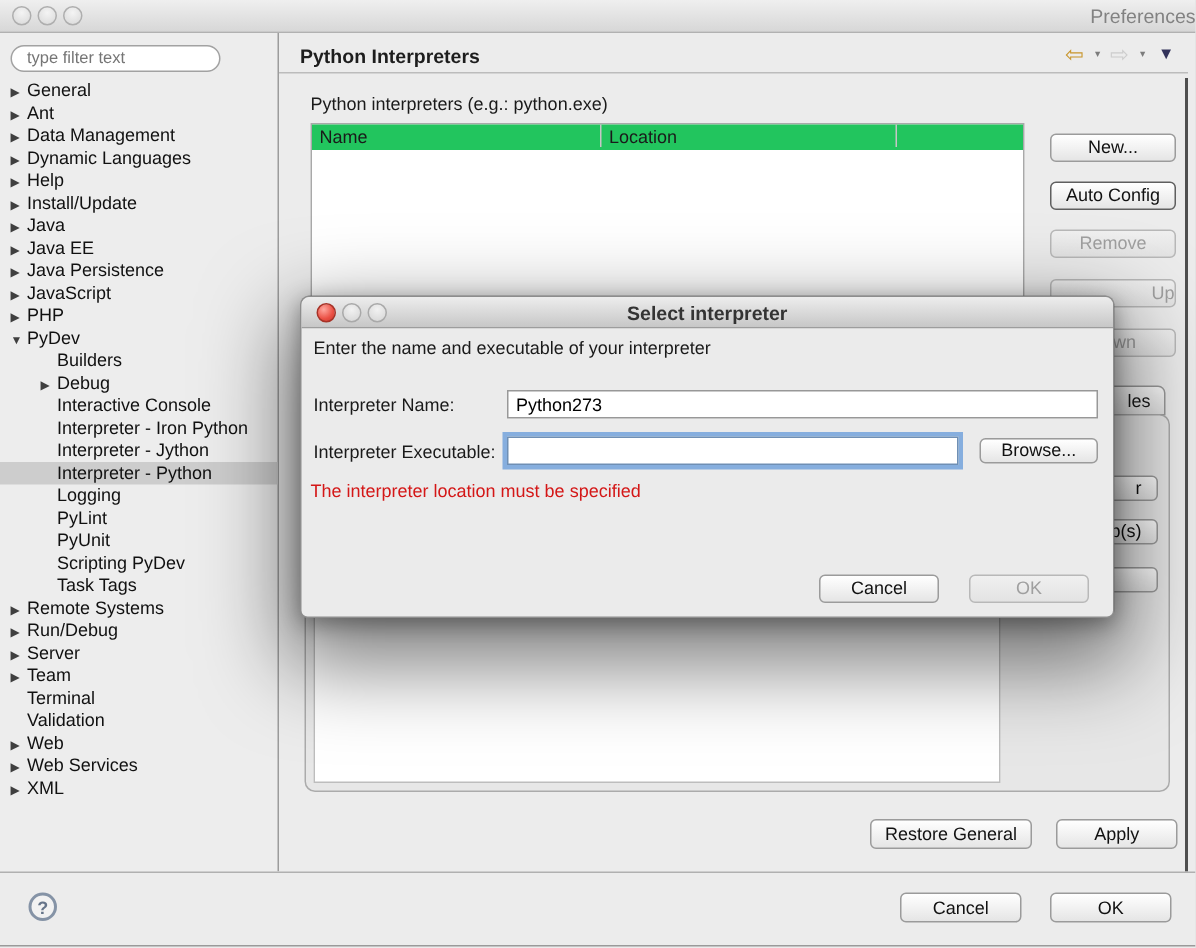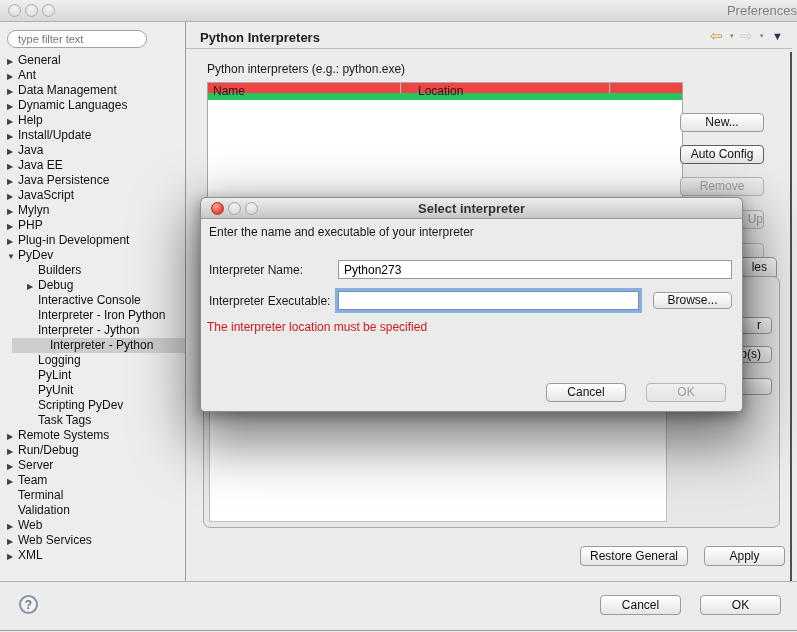--- a/index.html
+++ b/index.html
@@ -35,21 +35,21 @@
   }
   .filter {
     position:absolute; left:7px; top:8px; width:140px; height:18px;
     border:1px solid #a2a2a2; border-radius:10px; background:#fff;
     font-family:"Liberation Sans", sans-serif; font-size:11px; color:#868686;
     padding:0 10px; outline:none;
   }
   .tree { position:absolute; left:0; top:31px; width:185px; }
   .tree-item { height:15px; line-height:15px; white-space:nowrap; padding-left:7px; cursor:default; }
   .tree-item.lvl1 { padding-left:27px; }
-  .tree-item.selected { background:#cdcdcd;margin-left:12px; }
+  .tree-item.selected { background:#cdcdcd; }
   .tree-item .arrow { display:inline-block; width:11px; font-size:8px; color:#3f3f3f; vertical-align:0.5px; }
   .tree-item .lbl { font-size:12px; color:#111; }
 
   
   .main-title { position:absolute; left:200px; top:30px; font-size:13px; font-weight:bold; color:#1d1d1d; }
   .hsep { position:absolute; left:186px; top:48px; width:606px; height:1px; background:#bcbcbc; }
   .nav { position:absolute; top:27px; left:708px; width:84px; height:20px; }
   .nav .back  { position:absolute; left:2px; top:0; font-size:15px; color:#c9972f; }
   .nav .fwd   { position:absolute; left:32px; top:0; font-size:15px; color:#cdcdcd; }
   .nav .dd    { position:absolute; top:5px; font-size:7px; color:#7c7c7c; }
@@ -57,35 +57,35 @@
   .nav .menu  { position:absolute; left:64px; top:3px; font-size:11px; color:#32325a; }
 
   .interp-label { position:absolute; left:207px; top:62px; font-size:12px; }
 
   .itable {
     position:absolute; left:207px; top:82px; width:476px; height:172px;
     background:#fff; border:1px solid #a9a9a9;
   }
   .itable .hdr {
     position:absolute; left:0; top:0; right:0; height:17px;
-    background:#ef4444; border-bottom:7px solid #22c55e; display:flex;gap:12px;
+    background:#22c55e; border-bottom:2px solid #22c55e; display:flex;
   }
   .itable .hcell { font-size:12px; line-height:16px; padding-left:5px; border-right:1px solid #c6c6c6; }
   .itable .hcell.c-name { width:193px; }
   .itable .hcell.c-loc  { width:197px; }
   .itable .hcell.c-x    { flex:1; border-right:none; }
 
   .btn {
     position:absolute; height:19px; border:1px solid #9b9b9b; border-radius:4px;
     background:linear-gradient(#ffffff,#e5e5e5);
     font-family:"Liberation Sans", sans-serif; font-size:12px; color:#111;
     text-align:center; line-height:17px; cursor:default;
   }
   .btn.disabled { background:linear-gradient(#f0f0f0,#e3e3e3); border-color:#b8b8b8; color:#9f9f9f; }
-  .sidebtn { left:680px; width:84px;margin-top:24px; }
+  .sidebtn { left:700px; width:84px; }
   .b-new{ top:89px; } .b-auto{ top:121px; border-color:#5f5f5f; } .b-remove{ top:153px; }
   .b-up{ top:186px;text-align:right; } .b-down{ top:219px; }
 
   
   .groupbox {
     position:absolute; left:203px; top:276px; width:577px; height:252px;
     border:1px solid #ababab; border-radius:7px; background:#e7e7e7;
   }
   .groupbox .white {
     position:absolute; left:5px; top:5px; width:458px; height:240px;
@@ -171,23 +171,21 @@
         <div class="tree-item"><span class="arrow">▶</span><span class="lbl">General</span></div>
         <div class="tree-item"><span class="arrow">▶</span><span class="lbl">Ant</span></div>
         <div class="tree-item"><span class="arrow">▶</span><span class="lbl">Data Management</span></div>
         <div class="tree-item"><span class="arrow">▶</span><span class="lbl">Dynamic Languages</span></div>
         <div class="tree-item"><span class="arrow">▶</span><span class="lbl">Help</span></div>
         <div class="tree-item"><span class="arrow">▶</span><span class="lbl">Install/Update</span></div>
         <div class="tree-item"><span class="arrow">▶</span><span class="lbl">Java</span></div>
         <div class="tree-item"><span class="arrow">▶</span><span class="lbl">Java EE</span></div>
         <div class="tree-item"><span class="arrow">▶</span><span class="lbl">Java Persistence</span></div>
         <div class="tree-item"><span class="arrow">▶</span><span class="lbl">JavaScript</span></div>
-        <div class="tree-item"><span class="arrow">▶</span><span class="lbl">Mylyn</span></div>
         <div class="tree-item"><span class="arrow">▶</span><span class="lbl">PHP</span></div>
-        <div class="tree-item"><span class="arrow">▶</span><span class="lbl">Plug-in Development</span></div>
         <div class="tree-item"><span class="arrow">▼</span><span class="lbl">PyDev</span></div>
         <div class="tree-item lvl1"><span class="arrow"></span><span class="lbl">Builders</span></div>
         <div class="tree-item lvl1"><span class="arrow">▶</span><span class="lbl">Debug</span></div>
         <div class="tree-item lvl1"><span class="arrow"></span><span class="lbl">Interactive Console</span></div>
         <div class="tree-item lvl1"><span class="arrow"></span><span class="lbl">Interpreter - Iron Python</span></div>
         <div class="tree-item lvl1"><span class="arrow"></span><span class="lbl">Interpreter - Jython</span></div>
         <div class="tree-item lvl1 selected"><span class="arrow"></span><span class="lbl">Interpreter - Python</span></div>
         <div class="tree-item lvl1"><span class="arrow"></span><span class="lbl">Logging</span></div>
         <div class="tree-item lvl1"><span class="arrow"></span><span class="lbl">PyLint</span></div>
         <div class="tree-item lvl1"><span class="arrow"></span><span class="lbl">PyUnit</span></div>

